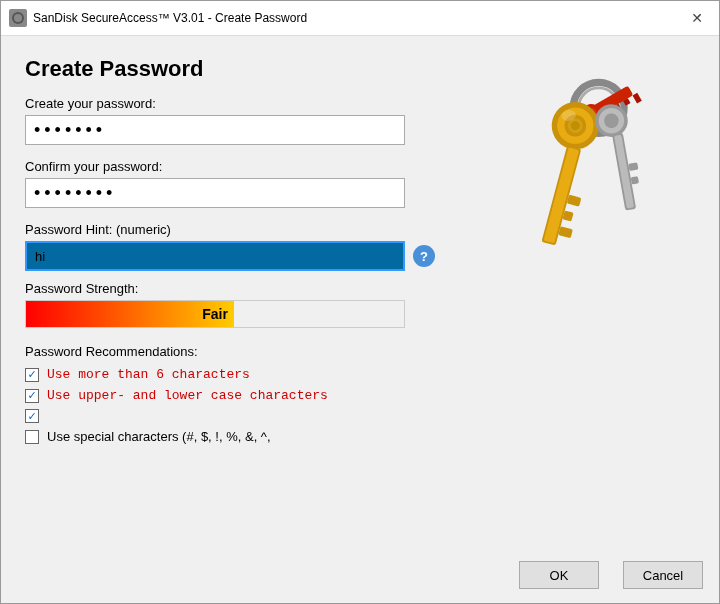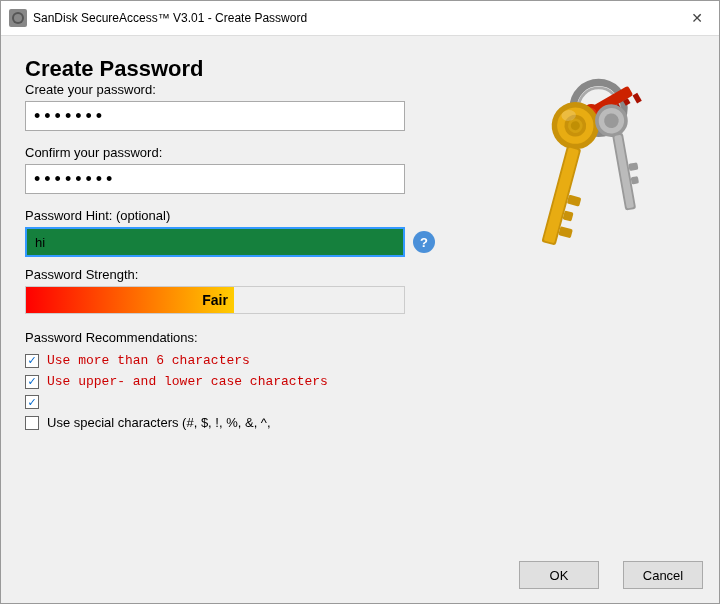--- a/index.html
+++ b/index.html
@@ -80,20 +80,21 @@
       display: flex;
       align-items: flex-start;
       justify-content: center;
       padding-top: 20px;
     }
 
     .page-title {
       font-size: 22px;
       font-weight: bold;
       color: #000;
+      margin-bottom: 14px;
     }
 
     .field-label {
       font-size: 13px;
       color: #000;
       margin-bottom: 4px;
     }
 
     .password-input {
       width: 380px;
@@ -110,21 +111,21 @@
     .hint-row {
       display: flex;
       align-items: center;
       margin-bottom: 10px;
     }
 
     .hint-input {
       width: 380px;
       height: 30px;
       border: 2px solid #3399ff;
-      background: #15803d;
+      background: #0369a1;
       padding: 4px 8px;
       font-size: 13px;
       color: #000;
     }
 
     .hint-help {
       width: 22px;
       height: 22px;
       background: #4a90d9;
       border-radius: 50%;
@@ -264,21 +265,21 @@
     <div class="left-panel">
 
       <div class="page-title">Create Password</div>
 
       <div class="field-label">Create your password:</div>
       <input class="password-input" type="password" value="1234567" style="letter-spacing: 4px; font-size: 18px;">
 
       <div class="field-label">Confirm your password:</div>
       <input class="password-input" type="password" value="12345678" style="letter-spacing: 4px; font-size: 18px;">
 
-      <div class="field-label">Password Hint:  (optional)</div>
+      <div class="field-label">Password Hint:  (numeric)</div>
       <div class="hint-row">
         <input class="hint-input" type="text" value="hi" style="">
         <div class="hint-help">?</div>
       </div>
 
       <div class="strength-label">Password Strength:</div>
       <div class="strength-bar-container">
         <div class="strength-bar-fill"></div>
         <span class="strength-bar-text">Fair</span>
       </div>

